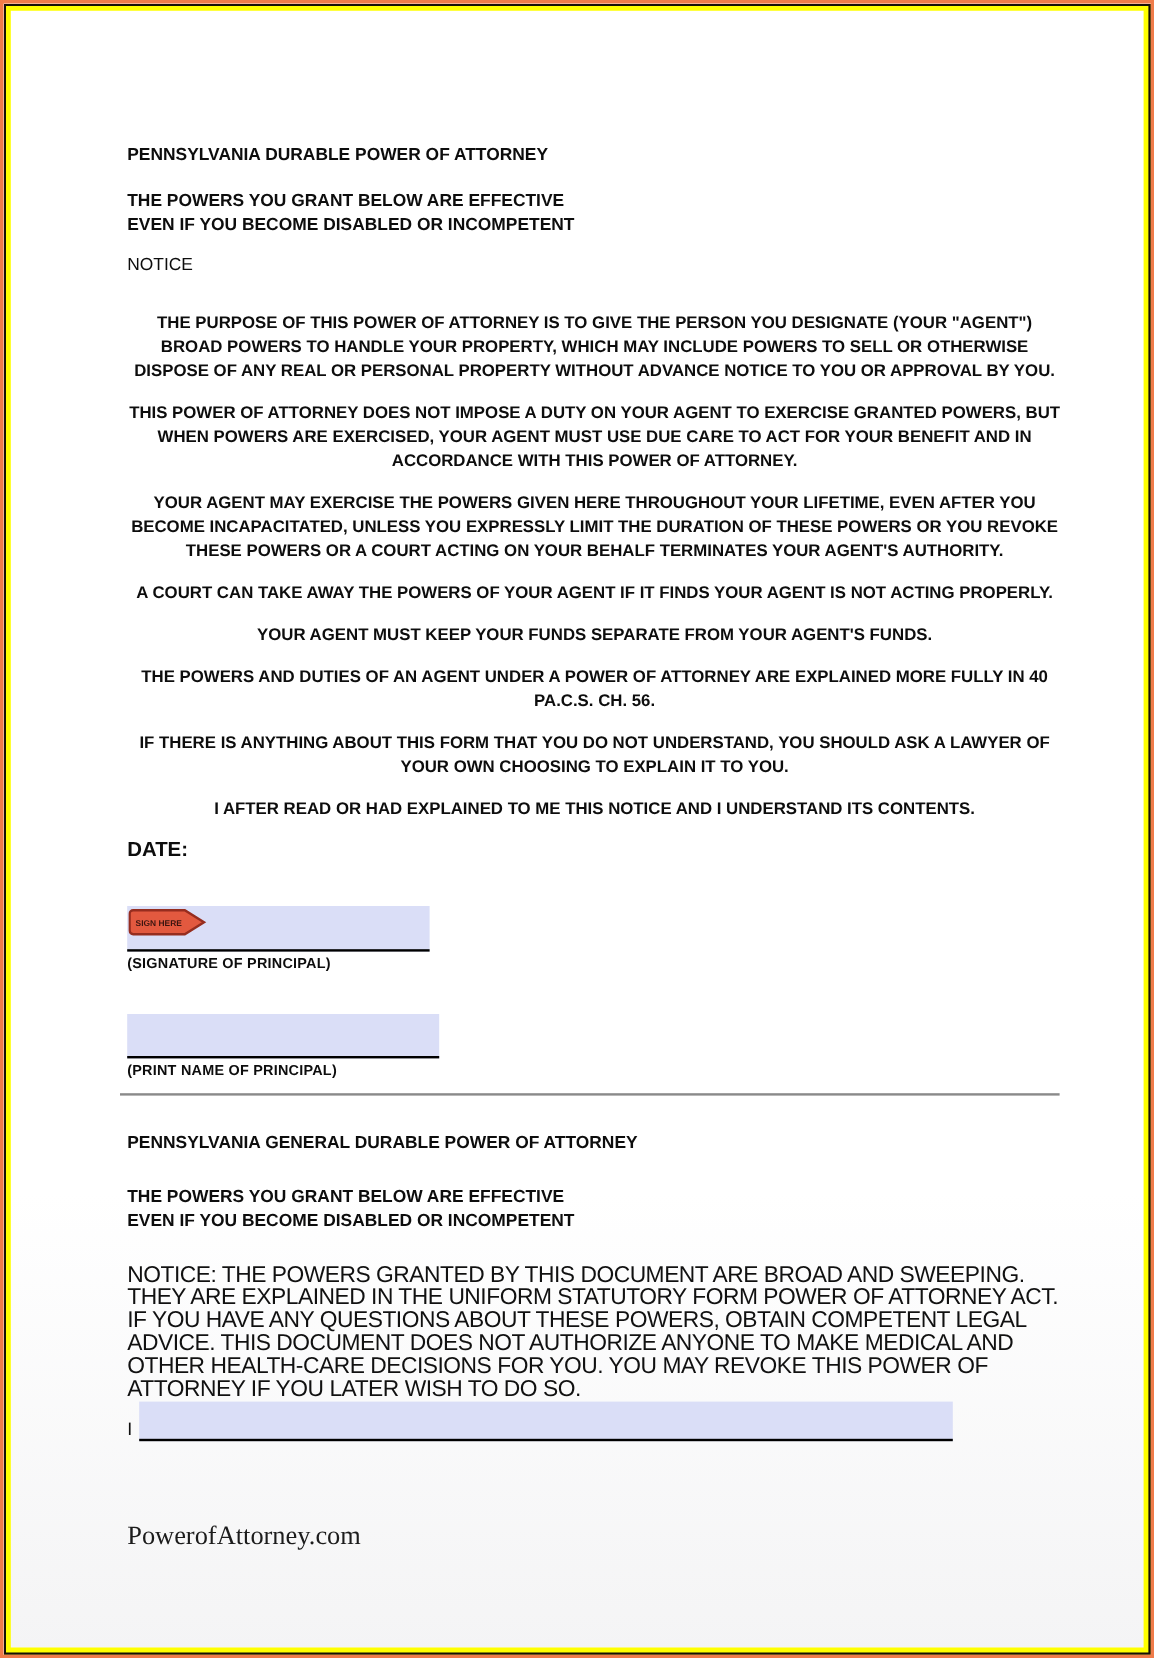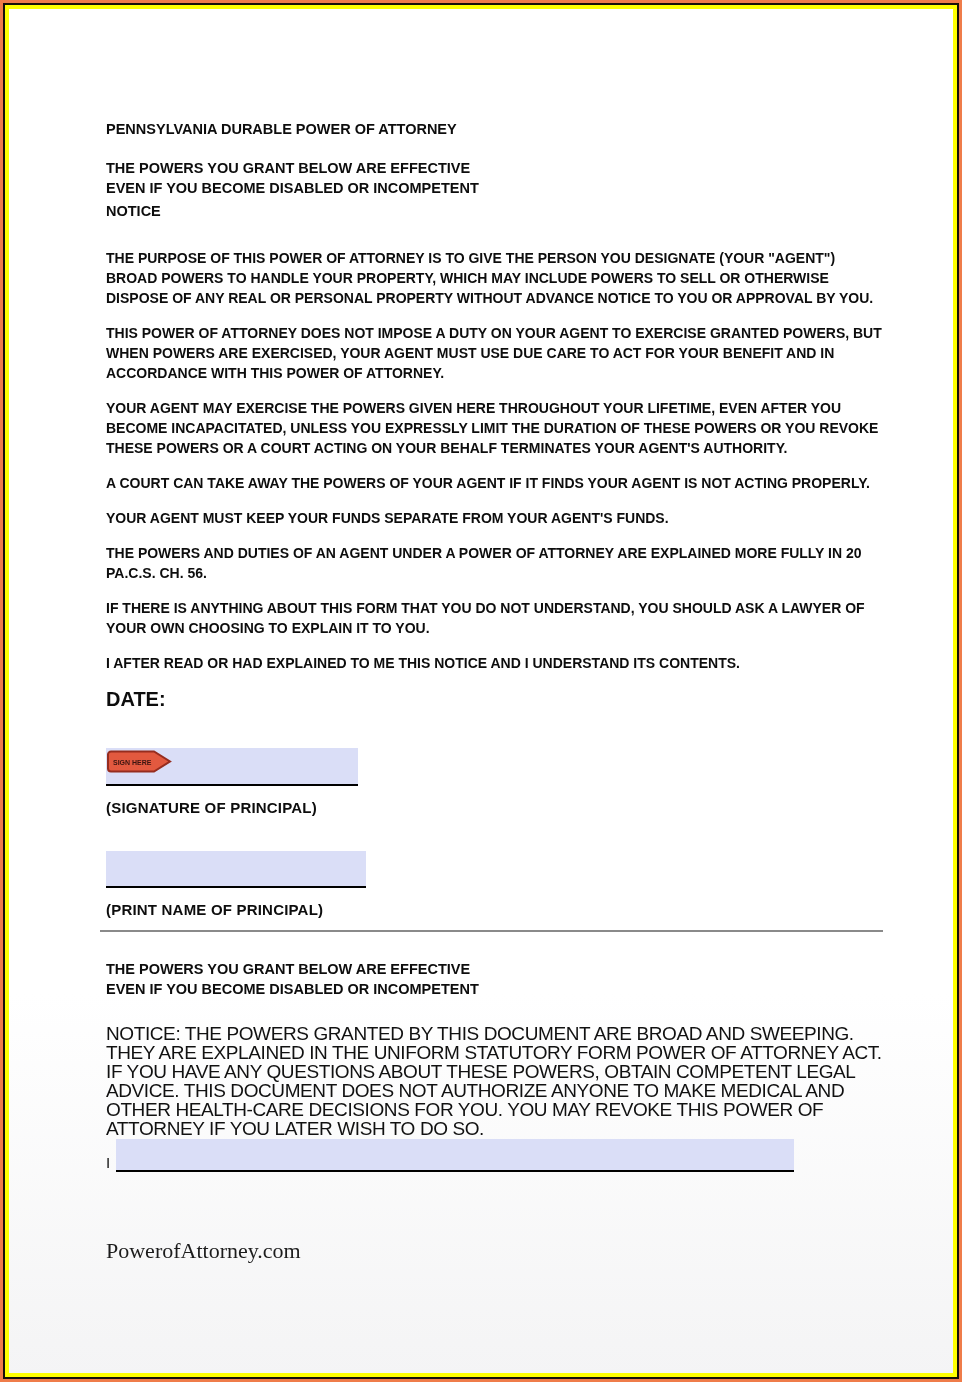--- a/index.html
+++ b/index.html
@@ -33,57 +33,58 @@
     font-weight: bold;
     line-height: 16px;
   }
   .doc-subtitle {
     margin-top: 21px;
     font-size: 14.5px;
     font-weight: bold;
     line-height: 20px;
   }
   .notice-heading {
-    margin-top: 5px;
+    margin-top: 15px;
     font-size: 14.5px;
-    font-weight: bold;
+    font-weight: normal;
     line-height: 16px;
   }
   .para {
     margin: 0 0 15px 0;
     font-size: 14px;
     font-weight: bold;
     line-height: 20px;
     max-width: 779px;
+    text-align: center;
   }
   .para.first { margin-top: 29px; }
   .date-label {
-    font-size: 20px;
+    font-size: 17px;
     font-weight: bold;
   }
   .field {
     background: #dadef7;
     border-bottom: 2px solid #000000;
     box-sizing: border-box;
     position: relative;
   }
   .sig-field {
     margin-top: 37px;
     width: 252px;
     height: 38px;
   }
   .sign-tag {
     position: absolute;
     top: 2px;
     left: 1px;
     display: block;
   }
   .field-label {
-    margin-top: 13px;
-    font-size: 15px;
+    margin-top: 3px;
+    font-size: 12px;
     font-weight: bold;
     letter-spacing: 0.2px;
   }
   .name-field {
     margin-top: 35px;
     width: 260px;
     height: 37px;
   }
   .divider {
     margin: 12px 0 0 -6px;
@@ -148,39 +149,40 @@
       <div>EVEN IF YOU BECOME DISABLED OR INCOMPETENT</div>
     </div>
 
     <div class="notice-heading center">NOTICE</div>
 
     <p class="para first">THE PURPOSE OF THIS POWER OF ATTORNEY IS TO GIVE THE PERSON YOU DESIGNATE (YOUR "AGENT") BROAD POWERS TO HANDLE YOUR PROPERTY, WHICH MAY INCLUDE POWERS TO SELL OR OTHERWISE DISPOSE OF ANY REAL OR PERSONAL PROPERTY WITHOUT ADVANCE NOTICE TO YOU OR APPROVAL BY YOU.</p>
     <p class="para">THIS POWER OF ATTORNEY DOES NOT IMPOSE A DUTY ON YOUR AGENT TO EXERCISE GRANTED POWERS, BUT WHEN POWERS ARE EXERCISED, YOUR AGENT MUST USE DUE CARE TO ACT FOR YOUR BENEFIT AND IN ACCORDANCE WITH THIS POWER OF ATTORNEY.</p>
     <p class="para">YOUR AGENT MAY EXERCISE THE POWERS GIVEN HERE THROUGHOUT YOUR LIFETIME, EVEN AFTER YOU BECOME INCAPACITATED, UNLESS YOU EXPRESSLY LIMIT THE DURATION OF THESE POWERS OR YOU REVOKE THESE POWERS OR A COURT ACTING ON YOUR BEHALF TERMINATES YOUR AGENT'S AUTHORITY.</p>
     <p class="para">A COURT CAN TAKE AWAY THE POWERS OF YOUR AGENT IF IT FINDS YOUR AGENT IS NOT ACTING PROPERLY.</p>
     <p class="para">YOUR AGENT MUST KEEP YOUR FUNDS SEPARATE FROM YOUR AGENT'S FUNDS.</p>
-    <p class="para">THE POWERS AND DUTIES OF AN AGENT UNDER A POWER OF ATTORNEY ARE EXPLAINED MORE FULLY IN 20 PA.C.S. CH. 56.</p>
+    <p class="para">THE POWERS AND DUTIES OF AN AGENT UNDER A POWER OF ATTORNEY ARE EXPLAINED MORE FULLY IN 40 PA.C.S. CH. 56.</p>
     <p class="para">IF THERE IS ANYTHING ABOUT THIS FORM THAT YOU DO NOT UNDERSTAND, YOU SHOULD ASK A LAWYER OF YOUR OWN CHOOSING TO EXPLAIN IT TO YOU.</p>
     <p class="para">I AFTER READ OR HAD EXPLAINED TO ME THIS NOTICE AND I UNDERSTAND ITS CONTENTS.</p>
 
     <div class="date-label">DATE:</div>
 
     <div class="field sig-field">
       <svg class="sign-tag" width="66" height="23" viewBox="0 0 66 23">
         <path d="M4 1.5 h43 l16 10 l-16 10 h-43 a3 3 0 0 1 -3 -3 v-14 a3 3 0 0 1 3 -3 z" fill="#e2593f" stroke="#962d1f" stroke-width="2"></path>
         <text x="6" y="14.5" font-size="7" font-weight="bold" fill="#3b1510" font-family="Liberation Sans, sans-serif">SIGN HERE</text>
       </svg>
     </div>
     <div class="field-label">(SIGNATURE OF PRINCIPAL)</div>
 
     <div class="field name-field"></div>
     <div class="field-label">(PRINT NAME OF PRINCIPAL)</div>
 
     <div class="divider"></div>
 
+    <div class="section2-title center">PENNSYLVANIA GENERAL DURABLE POWER OF ATTORNEY</div>
 
     <div class="section2-subtitle center">
       <div>THE POWERS YOU GRANT BELOW ARE EFFECTIVE</div>
       <div>EVEN IF YOU BECOME DISABLED OR INCOMPETENT</div>
     </div>
 
     <p class="para2">NOTICE:  THE POWERS GRANTED BY THIS DOCUMENT ARE BROAD AND SWEEPING.  THEY ARE EXPLAINED IN THE UNIFORM STATUTORY FORM POWER OF ATTORNEY ACT. IF YOU HAVE ANY QUESTIONS ABOUT THESE POWERS, OBTAIN COMPETENT LEGAL ADVICE.  THIS DOCUMENT DOES NOT AUTHORIZE ANYONE TO MAKE MEDICAL AND OTHER HEALTH-CARE DECISIONS FOR YOU. YOU MAY REVOKE THIS POWER OF ATTORNEY IF YOU LATER WISH TO DO SO.</p>
 
     <div class="i-row">
       <span class="i-prefix">I</span>

